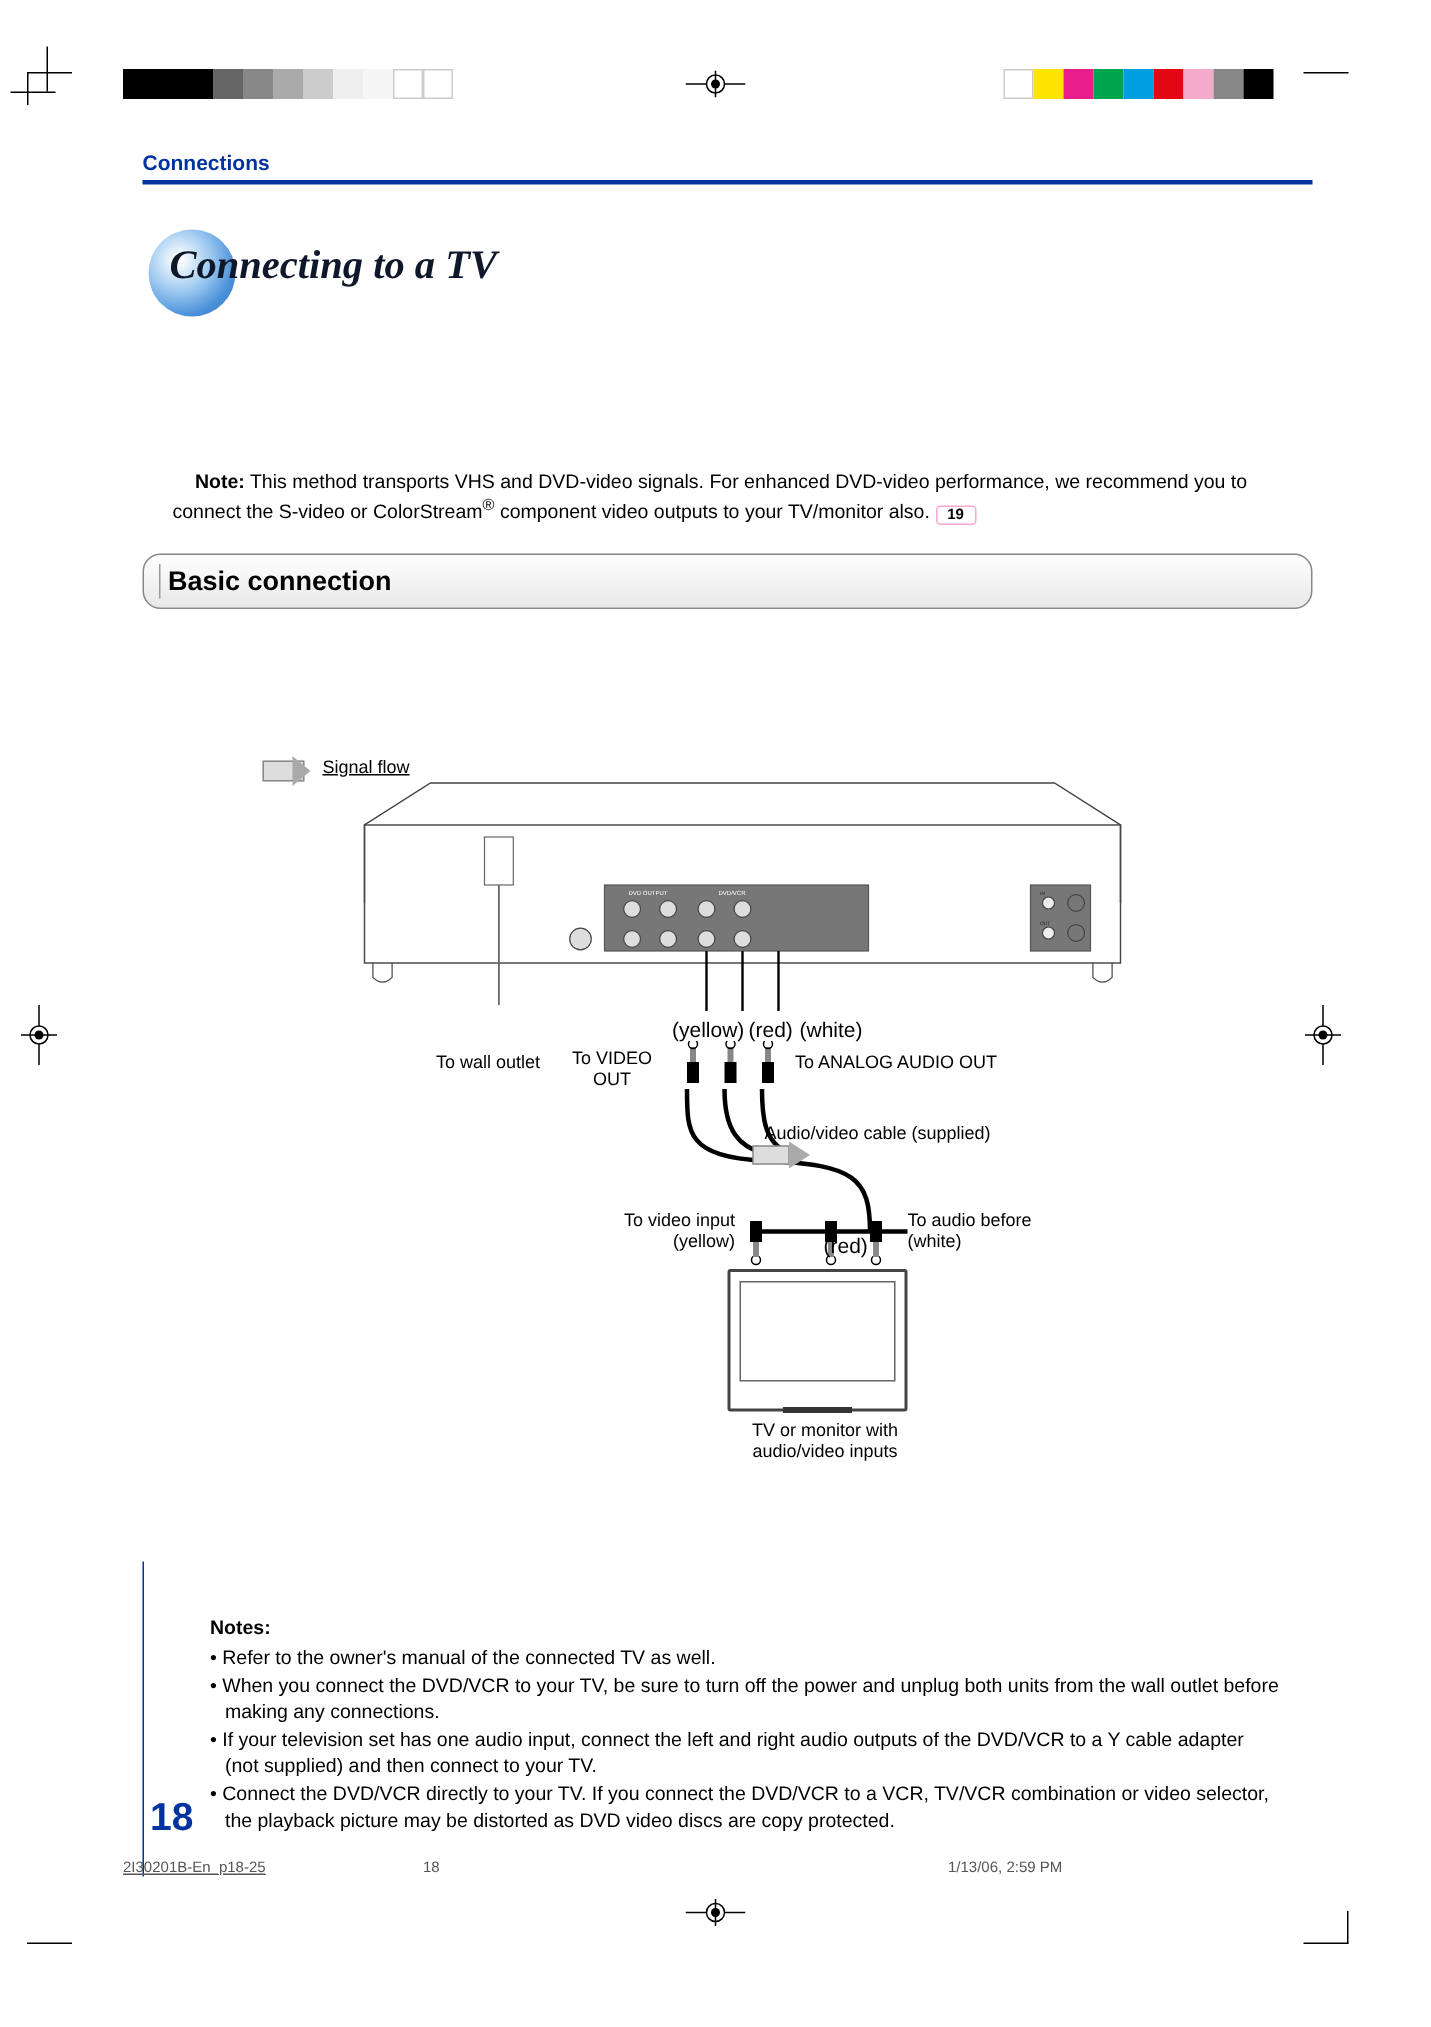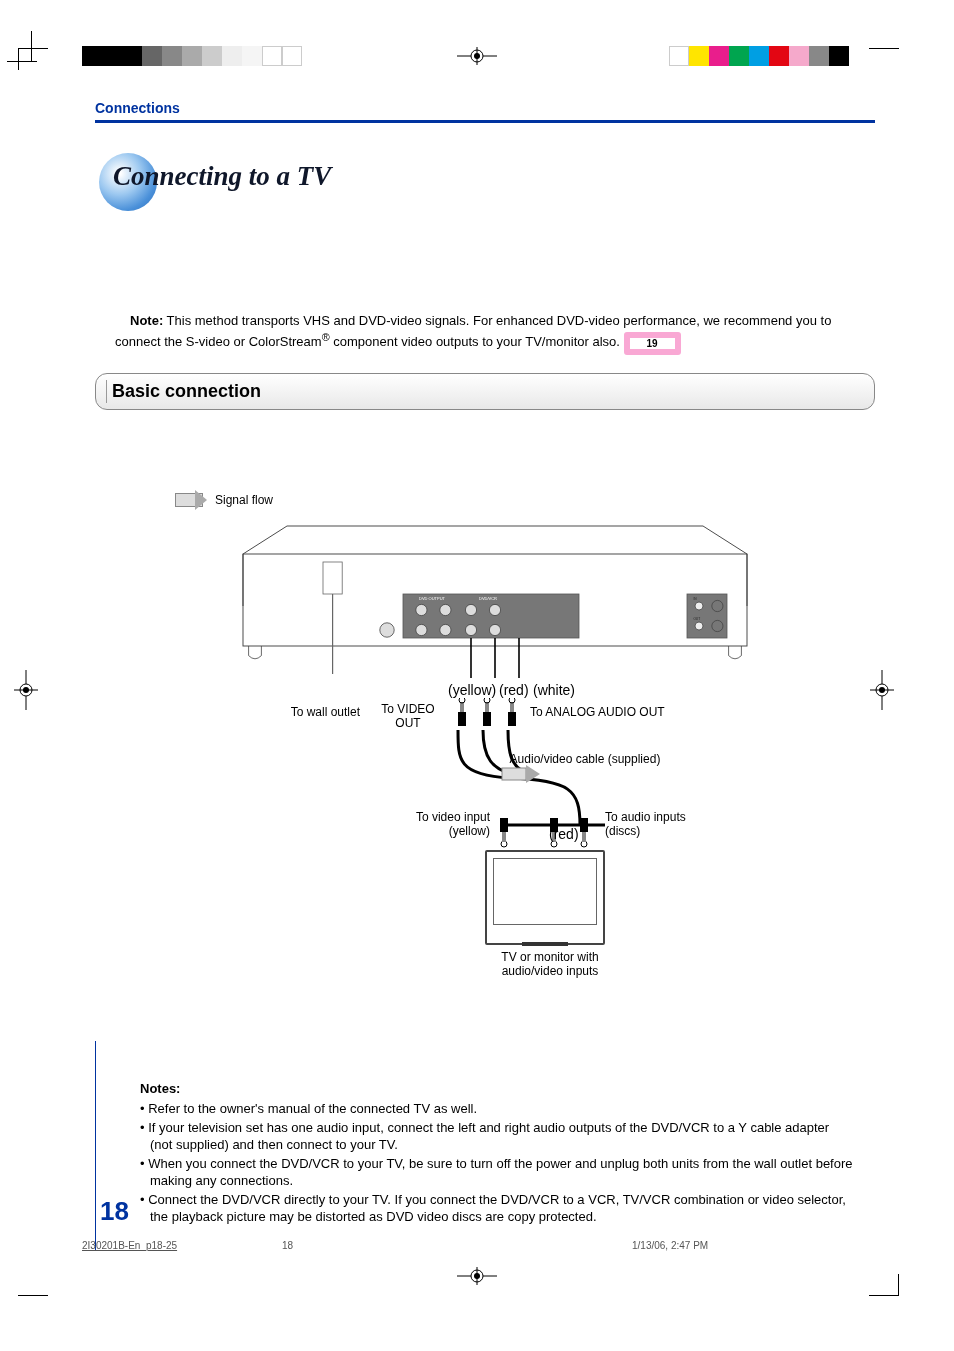--- a/index.html
+++ b/index.html
@@ -30,25 +30,25 @@
   .side-reg-right { position:absolute; top:670px; right:60px; }
 
   .page { position: absolute; top: 80px; left: 95px; width: 780px; }
   .section-header { color: #0033a0; font-weight: bold; font-size: 14px; border-bottom: 3px solid #0033a0; padding-bottom: 4px; width: 780px; margin-top: 20px; }
   .title-area { margin-top: 38px; position: relative; }
   .title-circle { width: 58px; height: 58px; border-radius: 50%; background: radial-gradient(circle at 35% 35%, #fff 3%, #9cc8f0 40%, #4a90d9 70%, #2a6ab8 100%); position: absolute; left: 4px; top: -8px; }
   .title-text { font-family: "Times New Roman", serif; font-style: italic; font-weight: bold; font-size: 27px; color: #0f172a; position: relative; padding-left: 18px; }
   .title-sub { font-size: 13px; margin-left: 60px; margin-top: 6px; }
   .note-block { margin-top: 120px; font-size: 13px; padding-left: 20px; line-height: 1.4; }
   .note-label { font-weight: bold; padding-left: 15px; }
-  .pageref { display:inline-block; border:6px solid #f9a8d4; border-radius:3px; font-size:10px; padding:0 17px; font-weight:bold; line-height:1.1; }
+  .pageref { display:inline-block; border:1px solid #f9a8d4; border-radius:3px; font-size:10px; padding:0 7px; font-weight:bold; line-height:1.1; }
   .basic-header { margin-top: 18px; border: 1px solid #888; border-radius: 12px; background: linear-gradient(#fff, #e8e8e8); padding: 7px 16px; font-weight: bold; font-size: 18px; position: relative; }
   .basic-header::before { content:""; position:absolute; left:10px; top:6px; bottom:6px; width:1px; background:#999; }
   .diagram { margin-top: 80px; position: relative; height: 560px; font-size: 12px; }
-  .signal-flow { position:absolute; top:0; left:80px; display:flex; align-items:center; gap:8px; }
+  .signal-flow { position:absolute; top:18px; left:80px; display:flex; align-items:flex-start; gap:8px;text-decoration:underline; }
   .arrow-box { width:28px; height:14px; background:#ddd; border:1px solid #888; }
   .arrow-head { width:0; height:0; border-top:10px solid transparent; border-bottom:10px solid transparent; border-left:12px solid #aaa; margin-left:-8px; }
   .device-outline { position:absolute; top:28px; left:80px; width:640px; height:160px; }
   .label { position:absolute; font-size:12px; text-align:center; }
   .tv-box { position:absolute; top:360px; left:390px; width:120px; height:95px; border:2px solid #444; border-radius:2px; }
   .tv-screen { position:absolute; top:6px; left:6px; right:6px; bottom:18px; border:1px solid #666; }
   .tv-base { position:absolute; bottom:-3px; left:30%; right:30%; height:4px; background:#333; }
   .notes-section { margin-top: 30px; font-size: 13px; padding-left: 45px; padding-right: 20px; line-height: 1.35; }
   .notes-section .heading { font-weight: bold; margin-bottom: 3px; }
   .notes-section ul { list-style: none; }
@@ -244,48 +244,48 @@
         </g>
       <g transform="translate(85,0)">
           <circle cx="4" cy="32" r="3" fill="none" stroke="#000"></circle>
           <rect x="2" y="20" width="4" height="10" fill="#888"></rect>
           <rect x="0" y="6" width="8" height="14" fill="#000"></rect>
         </g>
     </svg>
 
     <div class="label" style="top:320px; left:300px; width:95px; text-align:right">To video input (yellow)</div>
     <div class="label plug-label" style="top:336px; left:454px">(red)</div>
-    <div class="label" style="top:320px; left:510px; width:100px; text-align:left">To audio inputs (discs)</div>
+    <div class="label" style="top:320px; left:510px; width:100px; text-align:left">To audio before (white)</div>
 
     <div class="tv-box">
       <div class="tv-screen"></div>
       <div class="tv-base"></div>
     </div>
     <div class="label" style="top:460px; left:390px; width:130px">TV or monitor with audio/video inputs</div>
   </div>
 
   <div class="notes-section">
     <div class="heading">Notes:</div>
     <ul>
       <li>Refer to the owner's manual of the connected TV as well.</li>
+      <li>When you connect the DVD/VCR to your TV, be sure to turn off the power and unplug both units from the wall outlet before making any connections.</li>
       <li>If your television set has one audio input, connect the left and right audio outputs of the DVD/VCR to a Y cable adapter (not supplied) and then connect to your TV.</li>
-      <li>When you connect the DVD/VCR to your TV, be sure to turn off the power and unplug both units from the wall outlet before making any connections.</li>
       <li>Connect the DVD/VCR directly to your TV. If you connect the DVD/VCR to a VCR, TV/VCR combination or video selector, the playback picture may be distorted as DVD video discs are copy protected.</li>
     </ul>
   </div>
 
 </div>
 
 <div class="pn-vert"></div>
 <div class="page-number">18</div>
 
 <div class="footer-line">
   <div class="footer-left">2I30201B-En_p18-25</div>
   <div class="footer-center">18</div>
-  <div class="footer-right">1/13/06, 2:47 PM</div>
+  <div class="footer-right">1/13/06, 2:59 PM</div>
 </div>
 
 <div class="crop-bottom">
   <div class="crop-bl"></div>
   <div class="reg-bottom">
     <svg class="reg-svg" viewBox="0 0 40 18">
         <line x1="0" y1="9" x2="14" y2="9" stroke="#000"></line>
         <circle cx="20" cy="9" r="6" fill="none" stroke="#000"></circle>
         <circle cx="20" cy="9" r="3" fill="#000"></circle>
         <line x1="20" y1="0" x2="20" y2="18" stroke="#000"></line>

